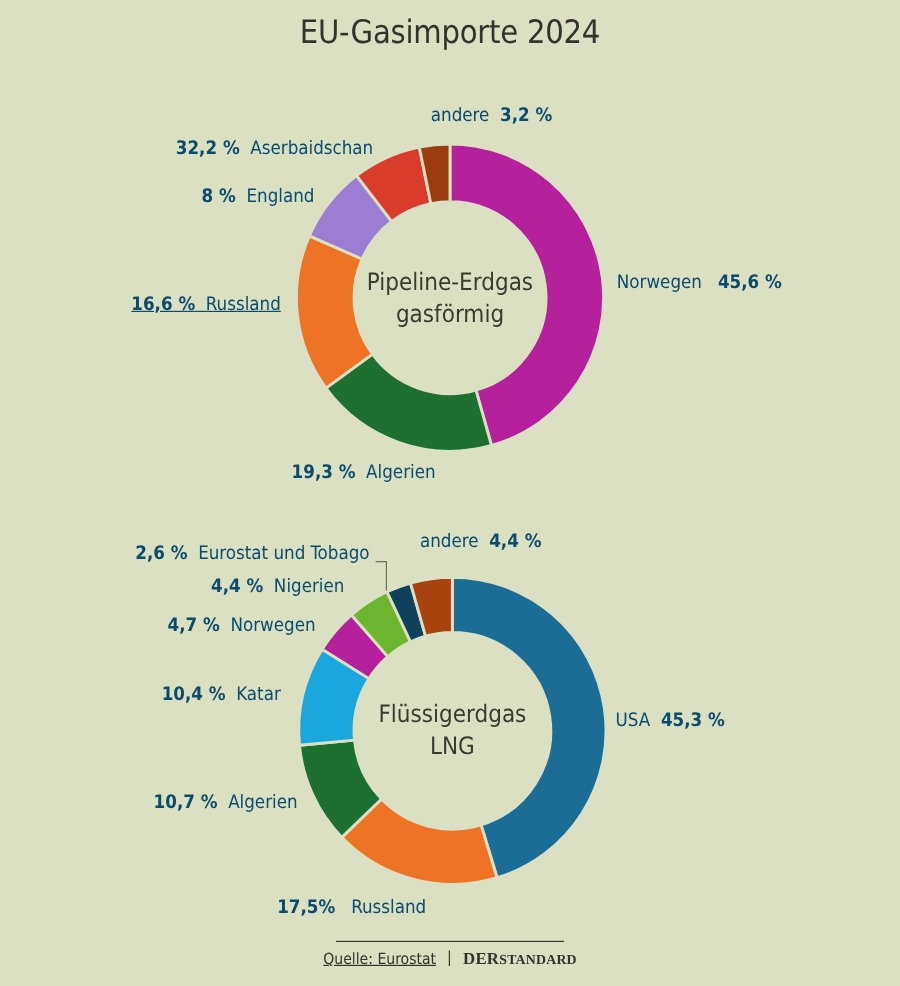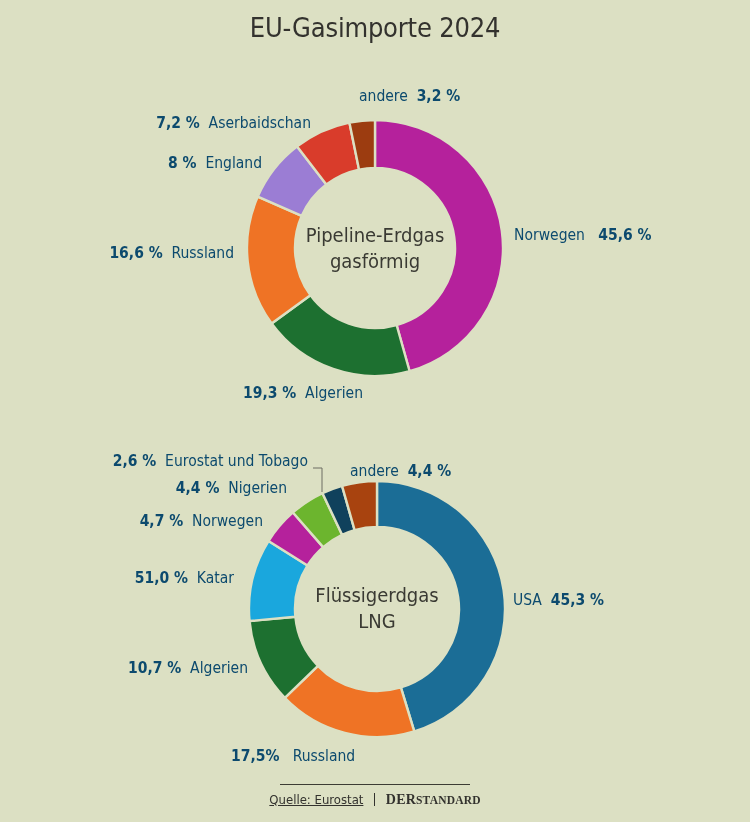--- a/index.html
+++ b/index.html
@@ -132,30 +132,30 @@
       <text class="center-label" id="c1l1" x="375" y="182">Pipeline-Erdgas</text>
       <text class="center-label" id="c1l2" x="375" y="208">gasförmig</text>
     </svg>
 
     <div class="lbl" id="d1-andere" style="left:359px; top:28px;">
       <span class="nm">andere</span>&nbsp;
       <span class="pct">3,2 %</span>
     </div>
 
     <div class="lbl r" id="d1-aser" style="left:0px; top:55px; width:311px;">
-      <span class="pct">7,2 %</span>&nbsp;
+      <span class="pct">32,2 %</span>&nbsp;
       <span class="nm">Aserbaidschan</span>
     </div>
 
     <div class="lbl r" id="d1-england" style="left:0px; top:95px; width:262px;">
       <span class="pct">8 %</span>&nbsp;
       <span class="nm">England</span>
     </div>
 
-    <div class="lbl r" id="d1-russ" style="left:0px; top:185px; width:234px;">
+    <div class="lbl r" id="d1-russ" style="left:0px; top:185px; width:234px;text-decoration:underline;">
       <span class="pct">16,6 %</span>&nbsp;
       <span class="nm">Russland</span>
     </div>
 
     <div class="lbl" id="d1-norw" style="left:514px; top:167px;">
       <span class="nm">Norwegen</span>&nbsp;&nbsp;
       <span class="pct">45,6 %</span>
     </div>
 
     <div class="lbl" id="d1-alg" style="left:243px; top:325px;">
@@ -174,42 +174,42 @@
           <path d="M 268.49722418110923 121.09456840873817 A 128 128 0 0 1 292.9570232636215 92.45582326577879 L 323.15996802825754 127.15138677963954 A 82 82 0 0 0 307.49040924102314 145.4980828868479 Z" fill="#b5219c" stroke="#dce0c3" stroke-width="2.4" stroke-linejoin="round"></path>
           <path d="M 292.9570232636215 92.45582326577879 A 128 128 0 0 1 322.50025067967056 73.18213728434957 L 342.0860980916639 114.80418169778645 A 82 82 0 0 0 323.15996802825754 127.15138677963954 Z" fill="#6cb52e" stroke="#dce0c3" stroke-width="2.4" stroke-linejoin="round"></path>
           <path d="M 322.50025067967056 73.18213728434957 A 128 128 0 0 1 342.0621522537823 65.86045803698103 L 354.6179412875793 110.11373092994097 A 82 82 0 0 0 342.0860980916639 114.80418169778645 Z" fill="#10415c" stroke="#dce0c3" stroke-width="2.4" stroke-linejoin="round"></path>
           <path d="M 342.0621522537823 65.86045803698103 A 128 128 0 0 1 376.9999999999999 61 L 376.9999999999999 107 A 82 82 0 0 0 354.6179412875793 110.11373092994097 Z" fill="#a8430f" stroke="#dce0c3" stroke-width="2.4" stroke-linejoin="round"></path>
         </g>
       <polyline id="leader-tt" class="leader" points="313,48 322,48 322,72"></polyline>
       <text class="center-label" id="c2l1" x="377" y="182">Flüssigerdgas</text>
       <text class="center-label" id="c2l2" x="377" y="208">LNG</text>
     </svg>
 
-    <div class="lbl" id="d2-andere" style="left:350px; top:43px;">
+    <div class="lbl" id="d2-andere" style="left:350px; top:23px;">
       <span class="nm">andere</span>&nbsp;
       <span class="pct">4,4 %</span>
     </div>
 
     <div class="lbl r" id="d2-tt" style="left:0px; top:33px; width:308px;">
       <span class="pct">2,6 %</span>&nbsp;
       <span class="nm">Eurostat und Tobago</span>
     </div>
 
     <div class="lbl r" id="d2-nig" style="left:0px; top:60px; width:287px;">
       <span class="pct">4,4 %</span>&nbsp;
       <span class="nm">Nigerien</span>
     </div>
 
     <div class="lbl r" id="d2-norw" style="left:0px; top:93px; width:263px;">
       <span class="pct">4,7 %</span>&nbsp;
       <span class="nm">Norwegen</span>
     </div>
 
     <div class="lbl r" id="d2-katar" style="left:0px; top:150px; width:234px;">
-      <span class="pct">51,0 %</span>&nbsp;
+      <span class="pct">10,4 %</span>&nbsp;
       <span class="nm">Katar</span>
     </div>
 
     <div class="lbl r" id="d2-alg" style="left:0px; top:240px; width:248px;">
       <span class="pct">10,7 %</span>&nbsp;
       <span class="nm">Algerien</span>
     </div>
 
     <div class="lbl" id="d2-usa" style="left:513px; top:172px;">
       <span class="nm">USA</span>&nbsp;

